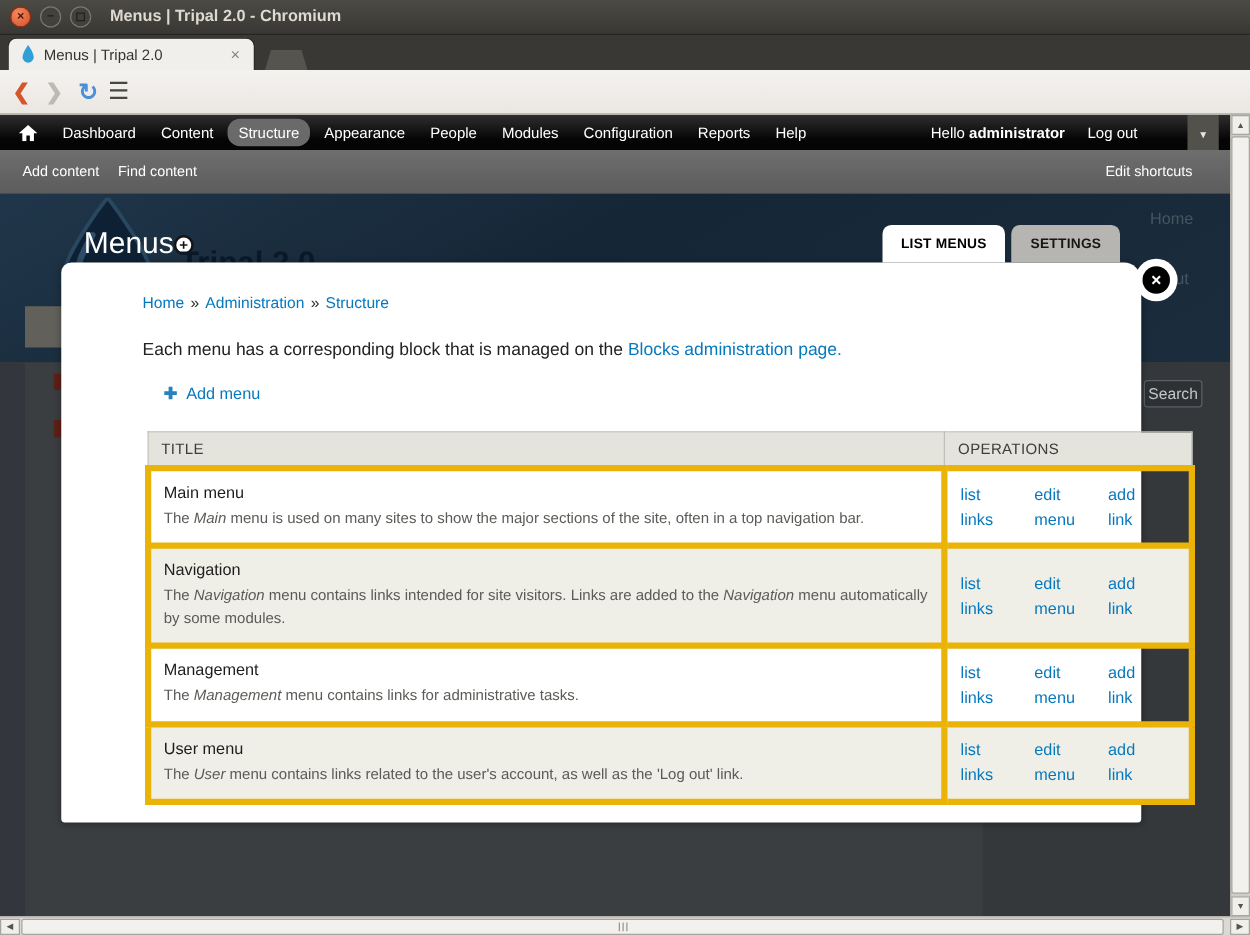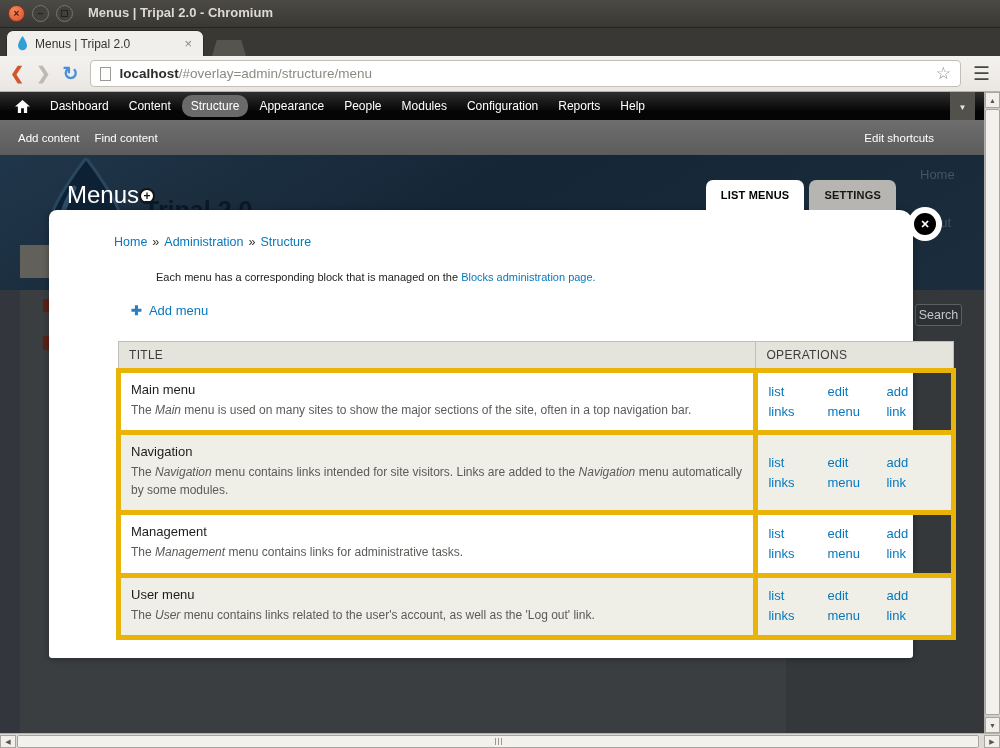--- a/index.html
+++ b/index.html
@@ -49,21 +49,21 @@
   .atb-item { padding:4px 9px; margin-right:2px; white-space:nowrap; cursor:default; }
   .atb-item.active { background:#6a6a6a; border-radius:10px; }
   .atb-right { margin-left:auto; display:flex; align-items:center; gap:18px; padding-right:74px; font-size:12px; }
   .toolbar-toggle { position:absolute; left:950px; top:92px; width:25px; height:31px; background:#53514c;
     border-radius:0 0 3px 3px; color:#e8e6e1; font-size:8px; display:flex; align-items:center; justify-content:center; }
 
   .shortcuts-bar { position:absolute; left:0; top:120px; width:984px; height:35px;
     background:linear-gradient(#6e6e6e,#5c5c5c); display:flex; align-items:center;
     color:#fff; font-size:11.5px; padding:0 18px; }
   .shortcut-item { margin-right:15px; }
-  .edit-shortcuts { margin-left:auto; margin-right:32px; }
+  .edit-shortcuts { margin-left:auto; margin-right:12px; }
   .shortcut-arrow { position:absolute; left:928px; top:155px; width:0; height:0;
     border-left:9px solid transparent; border-right:9px solid transparent; border-top:8px solid #5c5c5c; }
 
   
   .page-header { position:absolute; left:0; top:155px; width:984px; height:135px;
     background:linear-gradient(150deg,#20364a 0%, #152636 45%, #1b2c3d 100%); }
   .drupal-logo { position:absolute; left:34px; top:158px; z-index:1; }
   .page-title { position:absolute; left:67px; top:181px; font-size:24px; color:#fff; z-index:2; }
   .add-shortcut-icon { position:absolute; left:139px; top:188px; width:16px; height:16px; border-radius:50%;
     background:#fff; border:2px solid #141414; color:#111; font-size:12px; font-weight:bold;
@@ -91,21 +91,21 @@
   .otab.active { background:#fff; color:#000; }
   .otab.inactive { background:#b7b5b1; color:#161616;text-align:right; }
   .close-halo { position:absolute; left:859px; top:-3px; width:34px; height:34px; border-radius:50%; background:#fff; }
   .overlay-close { position:absolute; left:865px; top:3px; width:22px; height:22px; border-radius:50%;
     background:#000; color:#fff; font-size:11px; font-weight:bold;
     display:flex; align-items:center; justify-content:center; }
   .overlay-content { padding:25px 33px 0; }
   .breadcrumb { font-size:12.5px; color:#2b2b29; }
   .breadcrumb a { color:#0678be; text-decoration:none; }
   .bc-sep { margin:0 5px; color:#2b2b29; }
-  .intro { margin-top:22px; font-size:11px; color:#222220;margin-left:42px; }
+  .intro { margin-top:22px; font-size:14px; color:#222220; }
   .intro a { color:#0678be; text-decoration:none; }
   .add-menu { margin-top:20px; margin-left:17px; font-size:13px; display:flex; align-items:center; }
   .plus-ico { color:#2a7fbe; font-weight:bold; font-size:13px; margin-right:7px; }
   .add-menu a { color:#0678be; text-decoration:none; }
 
   .menus-table { margin:23px 0 0 2px; width:840px; border-collapse:collapse;
     border:1px solid #bebfb9; font-size:13px; }
   .menus-table th { background:#e4e4dd; border:1px solid #bebfb9; text-align:left;
     padding:6px 10px; font-size:12px; font-weight:normal; color:#3d3d39; letter-spacing:.3px; }
   .menus-table td { border:5px solid #eab308; vertical-align:middle; }
@@ -158,46 +158,44 @@
     <span class="tab-label">Menus | Tripal 2.0</span>
     <span class="tab-close">×</span>
   </div>
   <div class="newtab-nub"></div>
 </div>
 
 <div class="nav-toolbar">
   <span class="nav-arrow nav-back">❮</span>
   <span class="nav-arrow nav-fwd">❯</span>
   <span class="nav-reload">↻</span>
-  <div class="omnibox">
-    <span class="page-ico"></span>
-    <span class="url-host">localhost</span>
-    <span class="url-path">/#overlay=admin/structure/menu</span>
-    <span class="star-ico">☆</span>
-  </div>
   <span class="menu-ico">☰</span>
 </div>
 
 <div class="admin-toolbar">
   <span class="home-ico">
     <svg width="15" height="13" viewBox="0 0 16 14">
         <path d="M8 0 L16 7 H13 V14 H9.5 V9 H6.5 V14 H3 V7 H0 Z" fill="#ffffff"></path>
       </svg>
   </span>
   <span style="display:flex;align-items:center">
       <span class="atb-item">Dashboard</span>
       <span class="atb-item">Content</span>
       <span class="atb-item active">Structure</span>
       <span class="atb-item">Appearance</span>
       <span class="atb-item">People</span>
       <span class="atb-item">Modules</span>
       <span class="atb-item">Configuration</span>
       <span class="atb-item">Reports</span>
       <span class="atb-item">Help</span>
     </span>
+  <span class="atb-right">
+    <span class="greeting"><span>Hello</span> <b>administrator</b></span>
+    <span>Log out</span>
+  </span>
 </div>
 <div class="toolbar-toggle">
     <span>▼</span>
   </div>
 
 <div class="shortcuts-bar">
   <span style="display:flex;align-items:center">
       <span class="shortcut-item">Add content</span>
       <span class="shortcut-item">Find content</span>
     </span>

